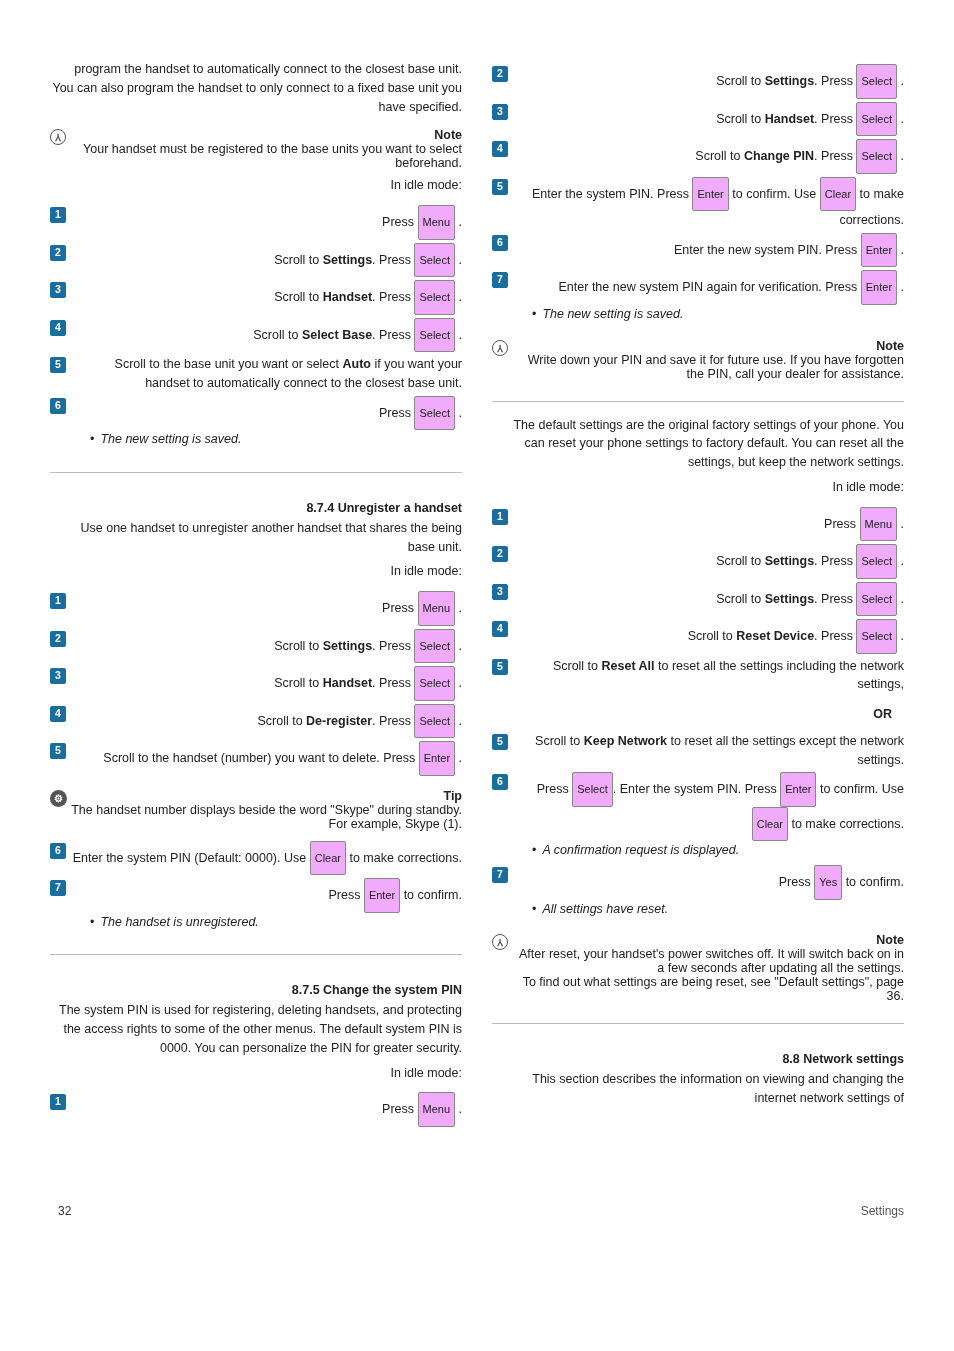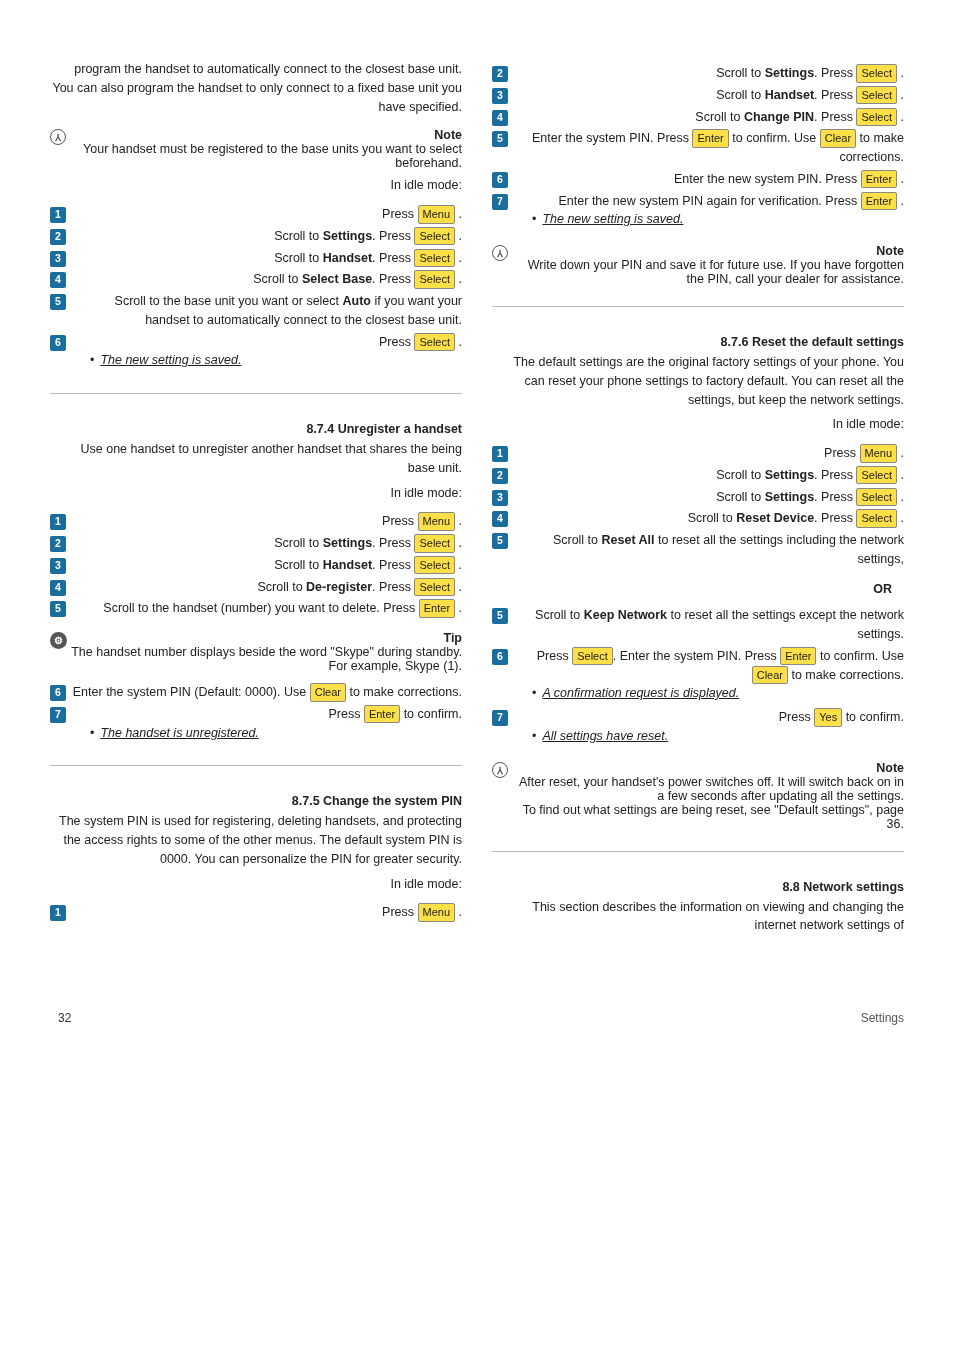--- a/index.html
+++ b/index.html
@@ -85,27 +85,27 @@
       font-size: 10.5px;
       font-weight: bold;
       border-radius: 2px;
       flex-shrink: 0;
       margin-top: 2px;
     }
     .step-content { flex: 1; }
     .kbd {
       display: inline-block;
       border: 1px solid #888;
-      background: #fde047;
-      padding: 0 4px;
+      background: #f0abfc;
+      padding: 8px 4px;
       font-size: 11px;
       border-radius: 2px;
       font-family: Arial, sans-serif;
     }
-    .italic { font-style: italic; text-decoration: underline; }
+    .italic { font-style: italic; }
     .bullet-item {
       display: flex;
       gap: 6px;
       margin-left: 18px;
       margin-bottom: 2px;
     }
     .bullet-dot { flex-shrink: 0; }
     hr {
       border: none;
       border-top: 1px solid #bbb;
@@ -295,21 +295,20 @@
     <div class="note-block">
       <span class="note-icon">⅄</span>
       <span>
         <span class="note-label">Note</span><br>
         <span>Write down your PIN and save it for future use. If you have forgotten the PIN, call your dealer for assistance.</span>
       </span>
     </div>
 
     <hr>
 
-    <div class="section-title">8.7.6  Reset the default settings</div>
     <p>The default settings are the original factory settings of your phone. You can reset your phone settings to factory default. You can reset all the settings, but keep the network settings.</p>
     <p>In idle mode:</p>
 
     <div class="step-list">
       <div class="step-item">
         <span class="step-num">1</span>
         <span class="step-content">Press <span class="kbd">Menu</span> .</span>
       </div>
       <div class="step-item">
         <span class="step-num">2</span>

